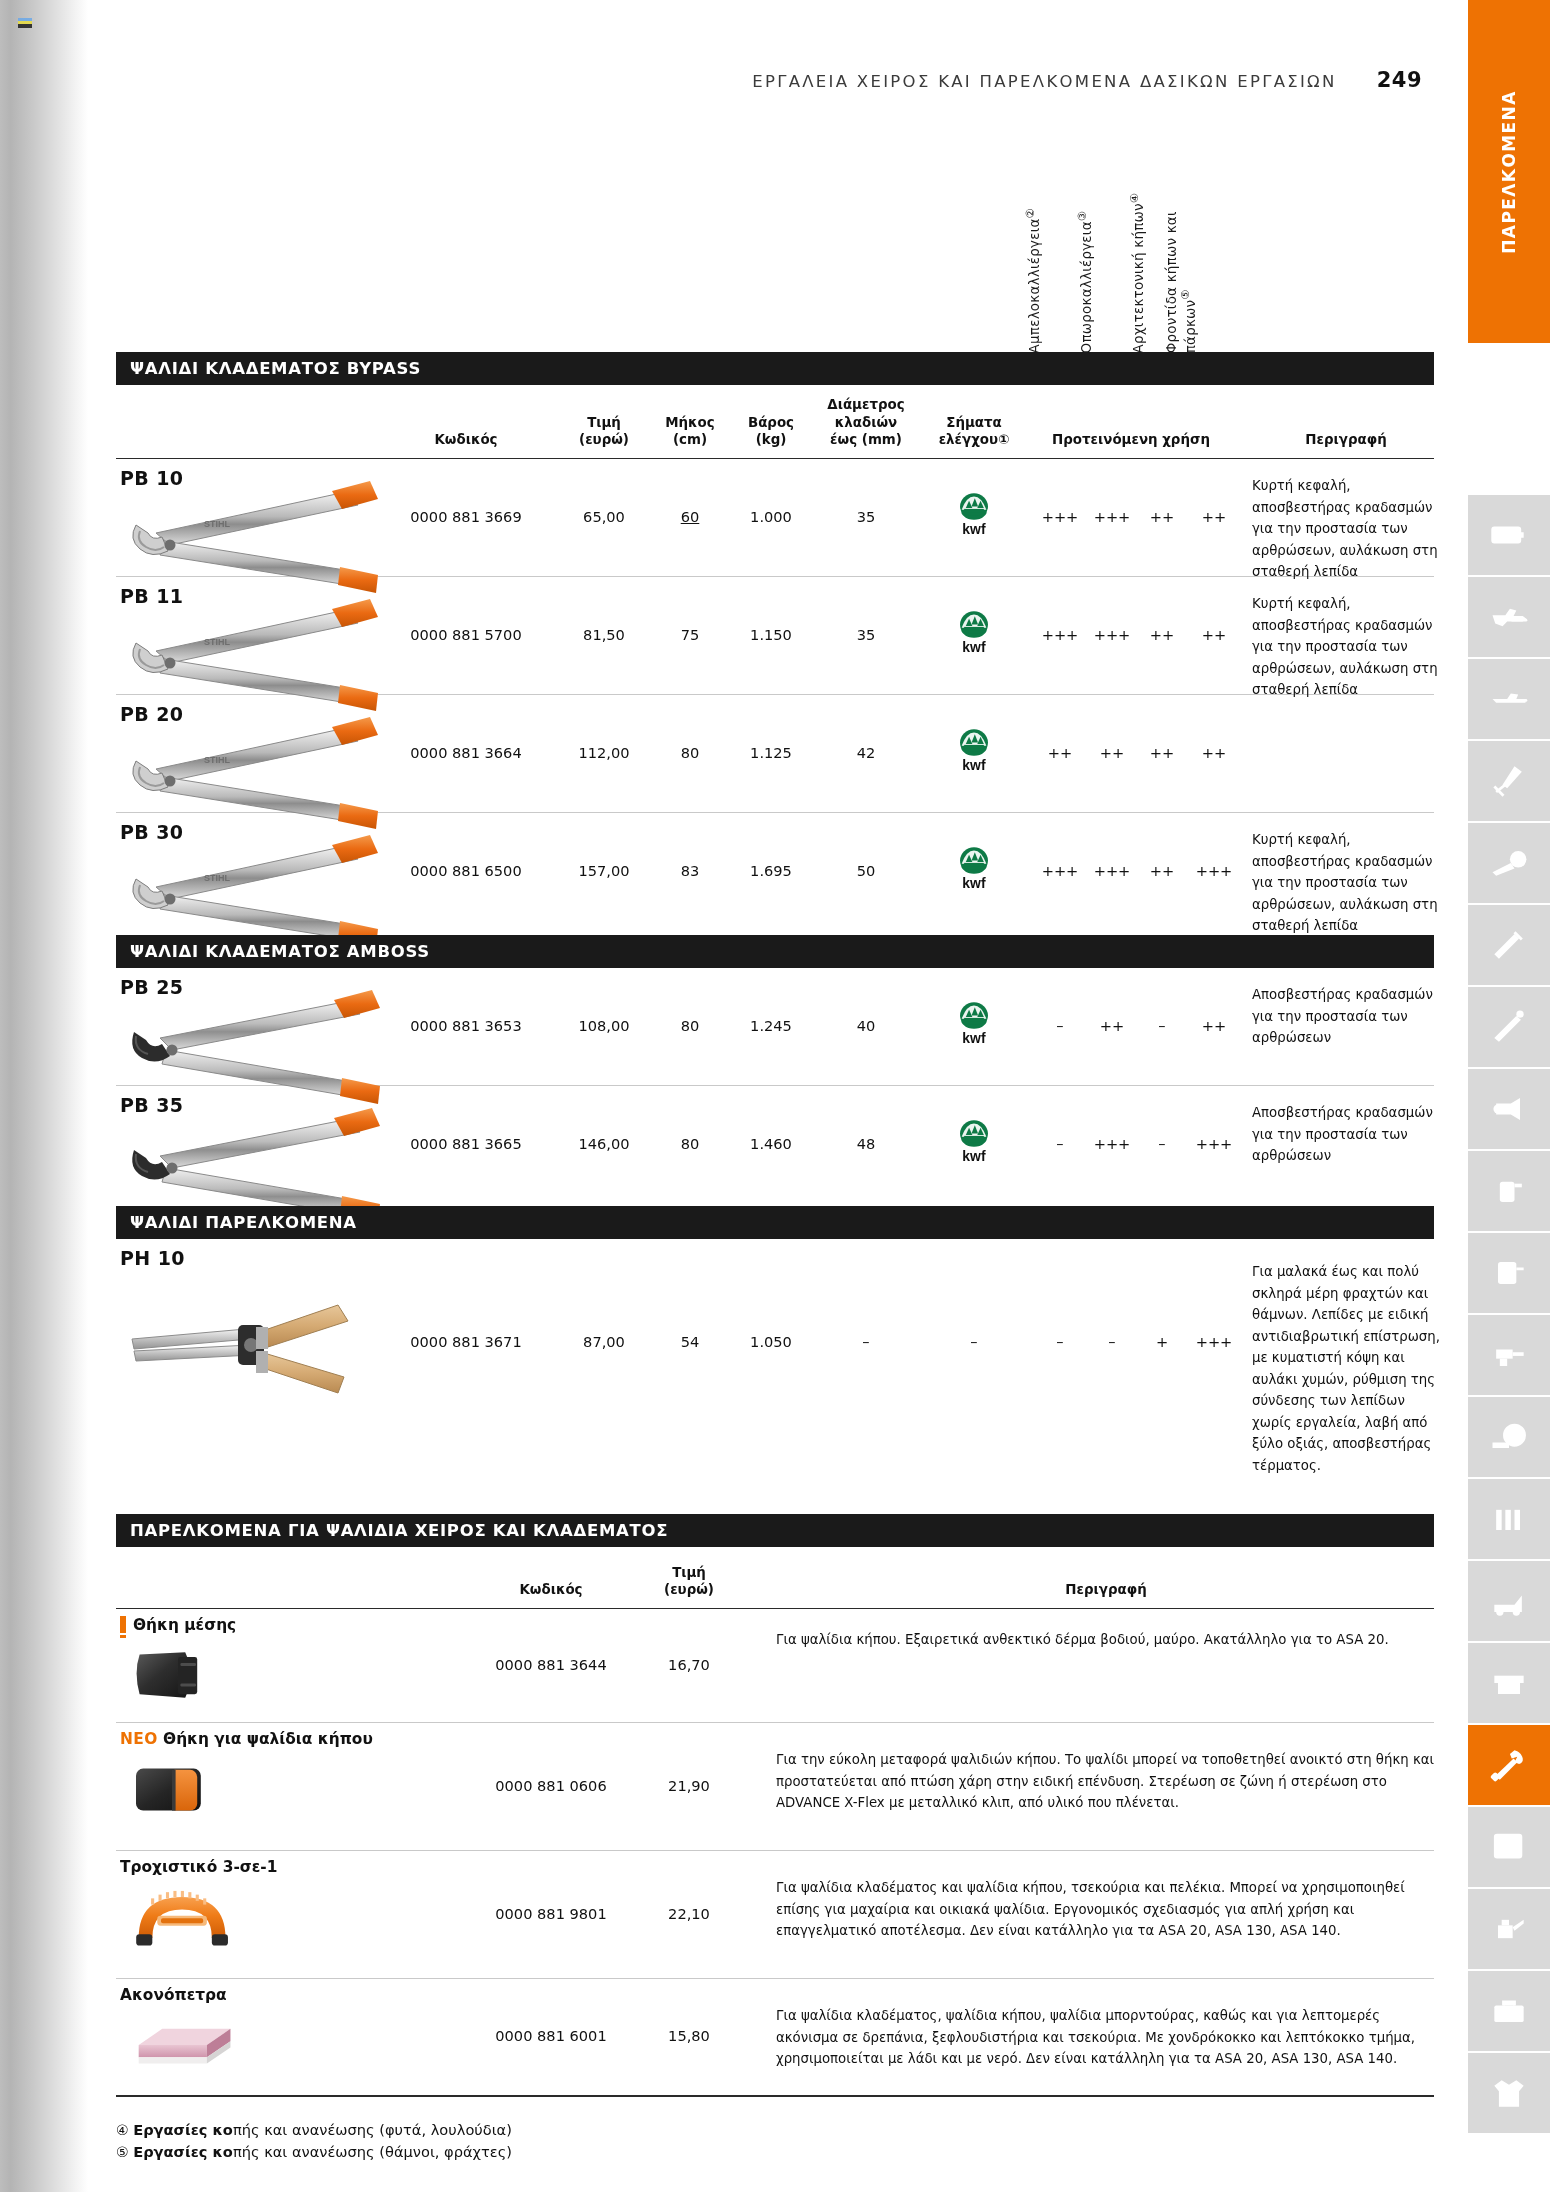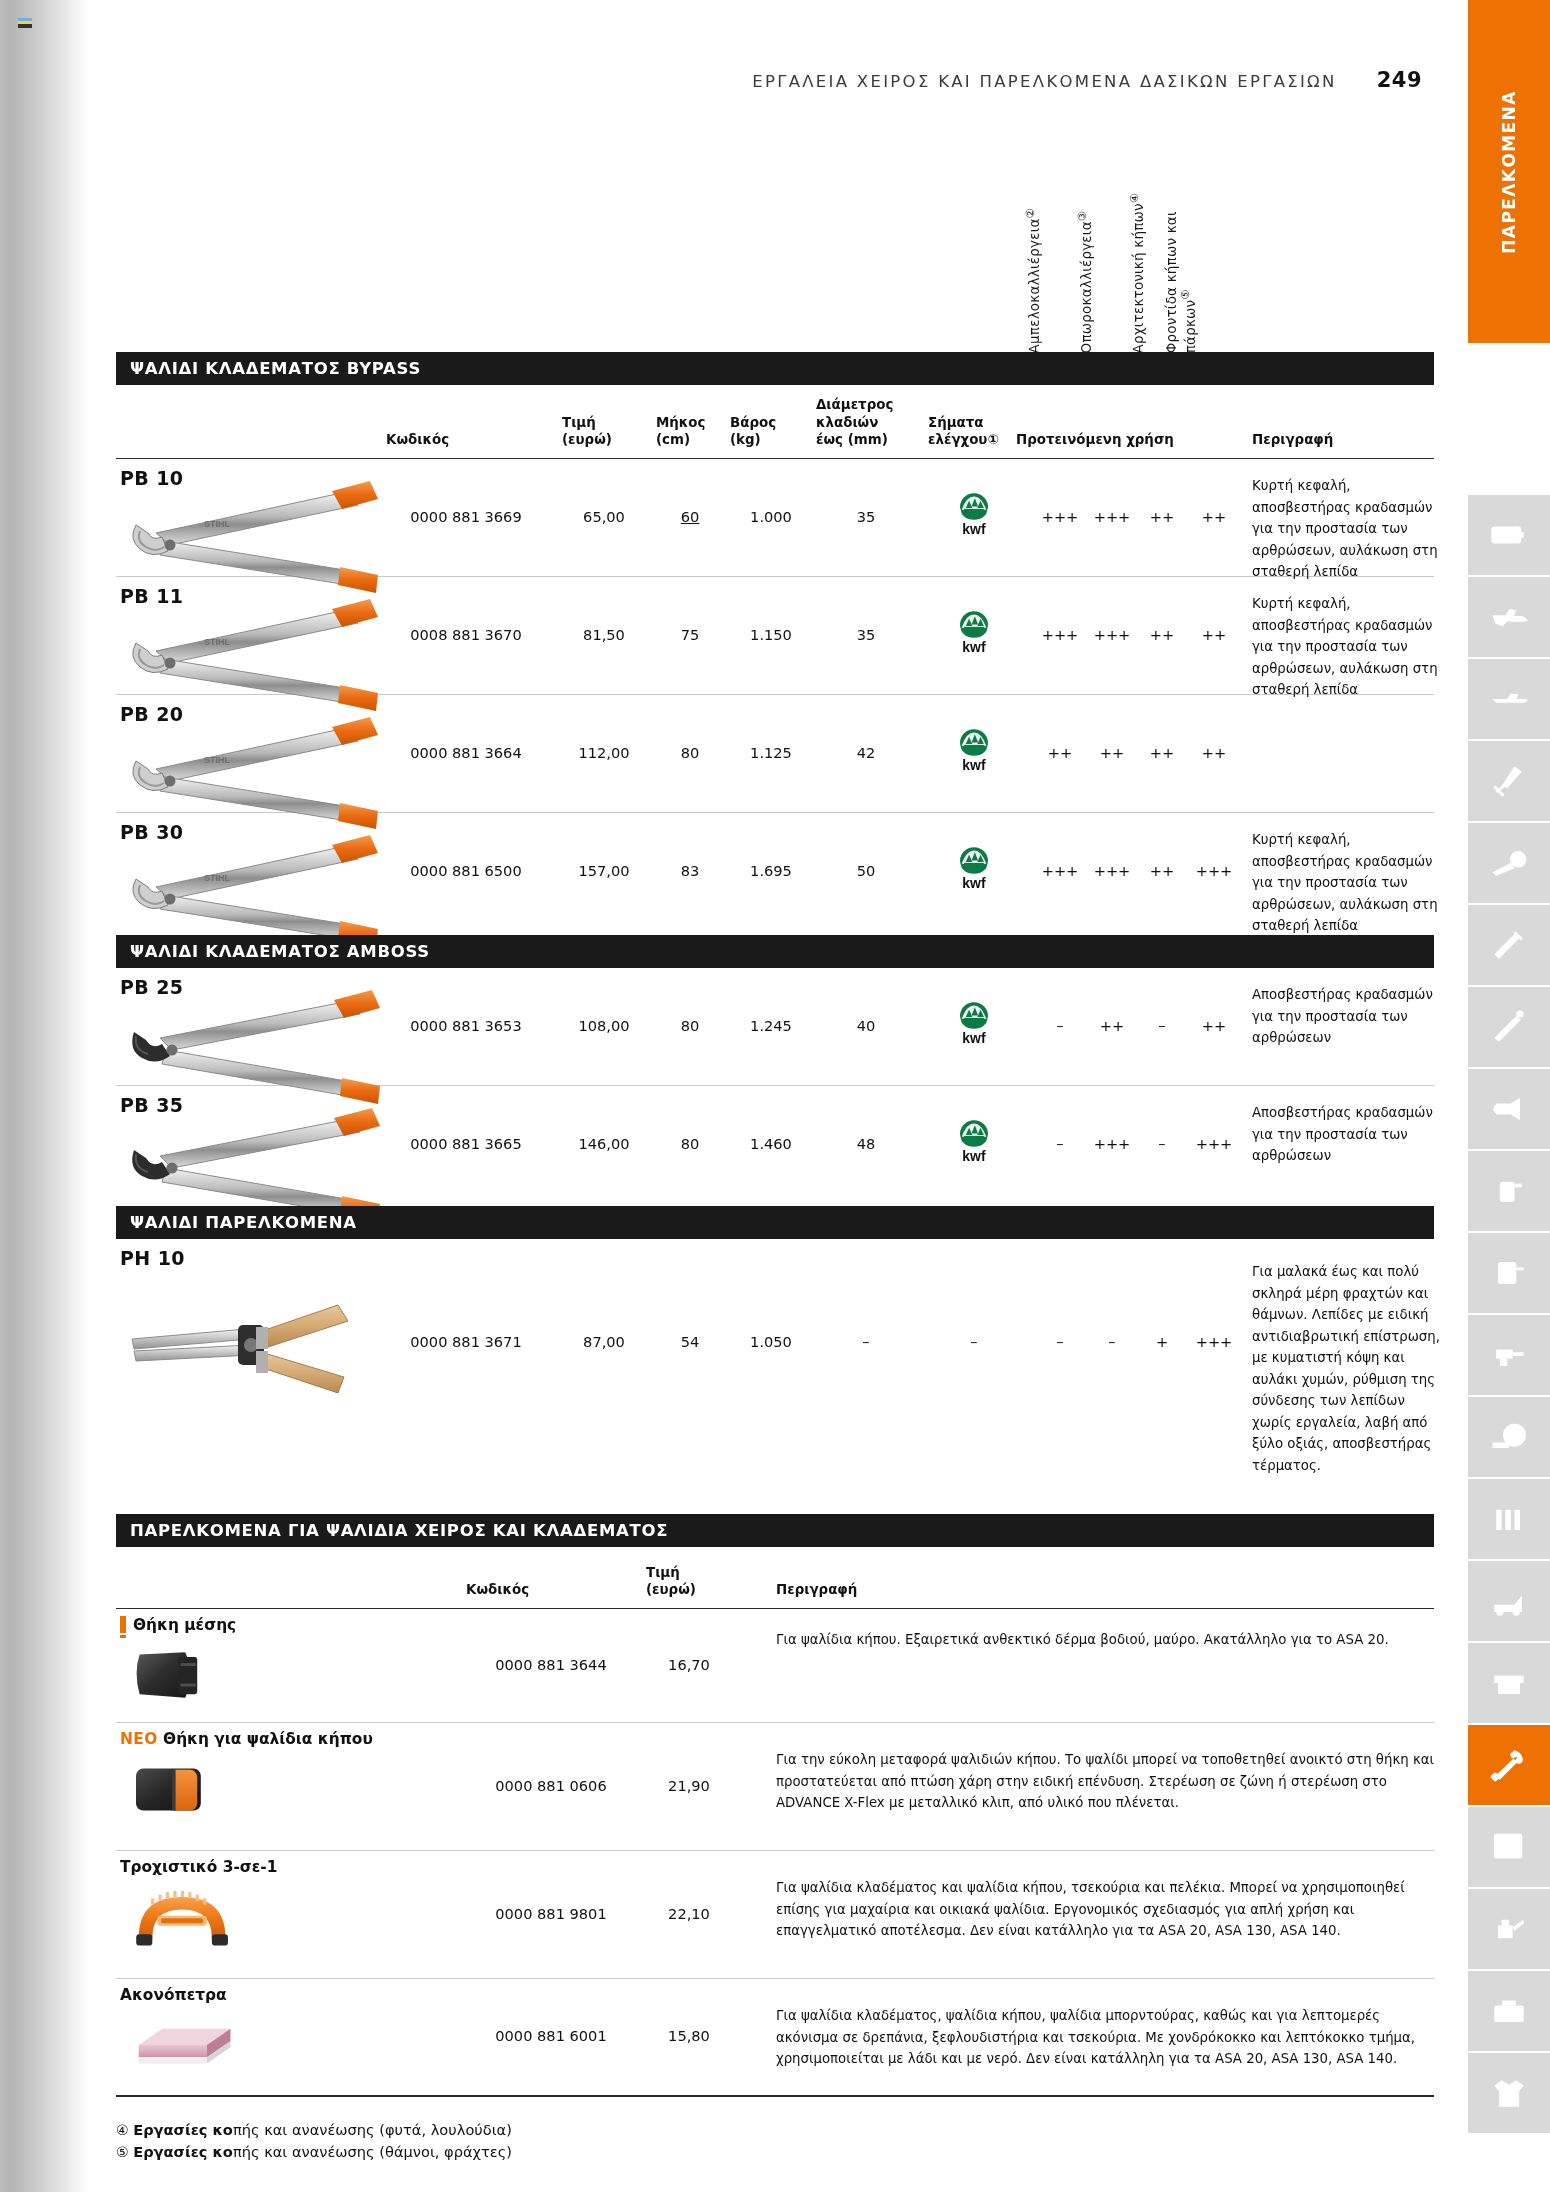--- a/index.html
+++ b/index.html
@@ -116,21 +116,21 @@
   .colhead {
     height: 74px;
     border-bottom: 1.5px solid #2a2a2a;
     position: relative;
     font-size: 13.4px;
     font-weight: 700;
     color: #111;
   }
   .colhead > div {
     position: absolute; bottom: 9px;
-    text-align: left;
+    text-align: center;
     line-height: 1.32;
   }
   .row {
     position: relative;
     border-bottom: 1px solid #c9c9c9;
     min-height: 104px;
   }
   .row:last-child { border-bottom: none; }
   .row .model {
     position: absolute; left: 4px; top: 8px;
@@ -420,21 +420,21 @@
                 </defs>
       <path d="M30 58 L215 18 L232 30 L44 70 Z" fill="url(#mg)" stroke="#8a8a8a" stroke-width="1"></path>
       <path d="M38 66 L225 96 L222 110 L34 80 Z" fill="url(#mg)" stroke="#8a8a8a" stroke-width="1"></path>
       <path d="M206 16 L244 6 L252 24 L216 34 Z" fill="url(#og)" rx="5"></path>
       <path d="M214 92 L252 100 L250 118 L212 110 Z" fill="url(#og)"></path>
       <path d="M10 50 q-8 14 4 24 q12 10 28 2 l-6 -14 q-10 4 -14 -4 z" fill="#cfcfcf" stroke="#7d7d7d" stroke-width="1"></path>
       <path d="M14 56 q-4 10 6 16 q10 6 18 0" fill="none" stroke="#9a9a9a" stroke-width="2"></path>
       <circle cx="44" cy="70" r="5.5" fill="#6e6e6e"></circle>
       <text x="78" y="52" font-size="9" fill="#6e6e6e" font-family="sans-serif" font-weight="bold">STIHL</text>
     </svg></div>
-            <div class="cell" style="left: 270px; width: 160px; top: 49px;">0008 881 3670</div>
+            <div class="cell" style="left: 270px; width: 160px; top: 49px;">0000 881 5700</div>
             <div class="cell" style="left: 446px; width: 84px; top: 49px;">81,50</div>
             <div class="cell" style="left: 540px; width: 68px; top: 49px;">75</div>
             <div class="cell" style="left: 614px; width: 82px; top: 49px;">1.150</div>
             <div class="cell" style="left: 700px; width: 100px; top: 49px;">35</div>
             <div class="kwf" style="left: 838px; top: 31px;"><svg viewBox="0 0 48 56" width="40" height="46">
     <ellipse cx="24" cy="20" rx="17" ry="16" fill="#0e7a46"></ellipse>
     <path d="M9 24 q6 -16 15 -16 q9 0 15 16 z" fill="#ffffff" opacity="0.92"></path>
     <g fill="#0e7a46">
       <path d="M14 22 l4 -9 l4 9z"></path>
                   <path d="M21 20 l4 -10 l4 10z"></path>

